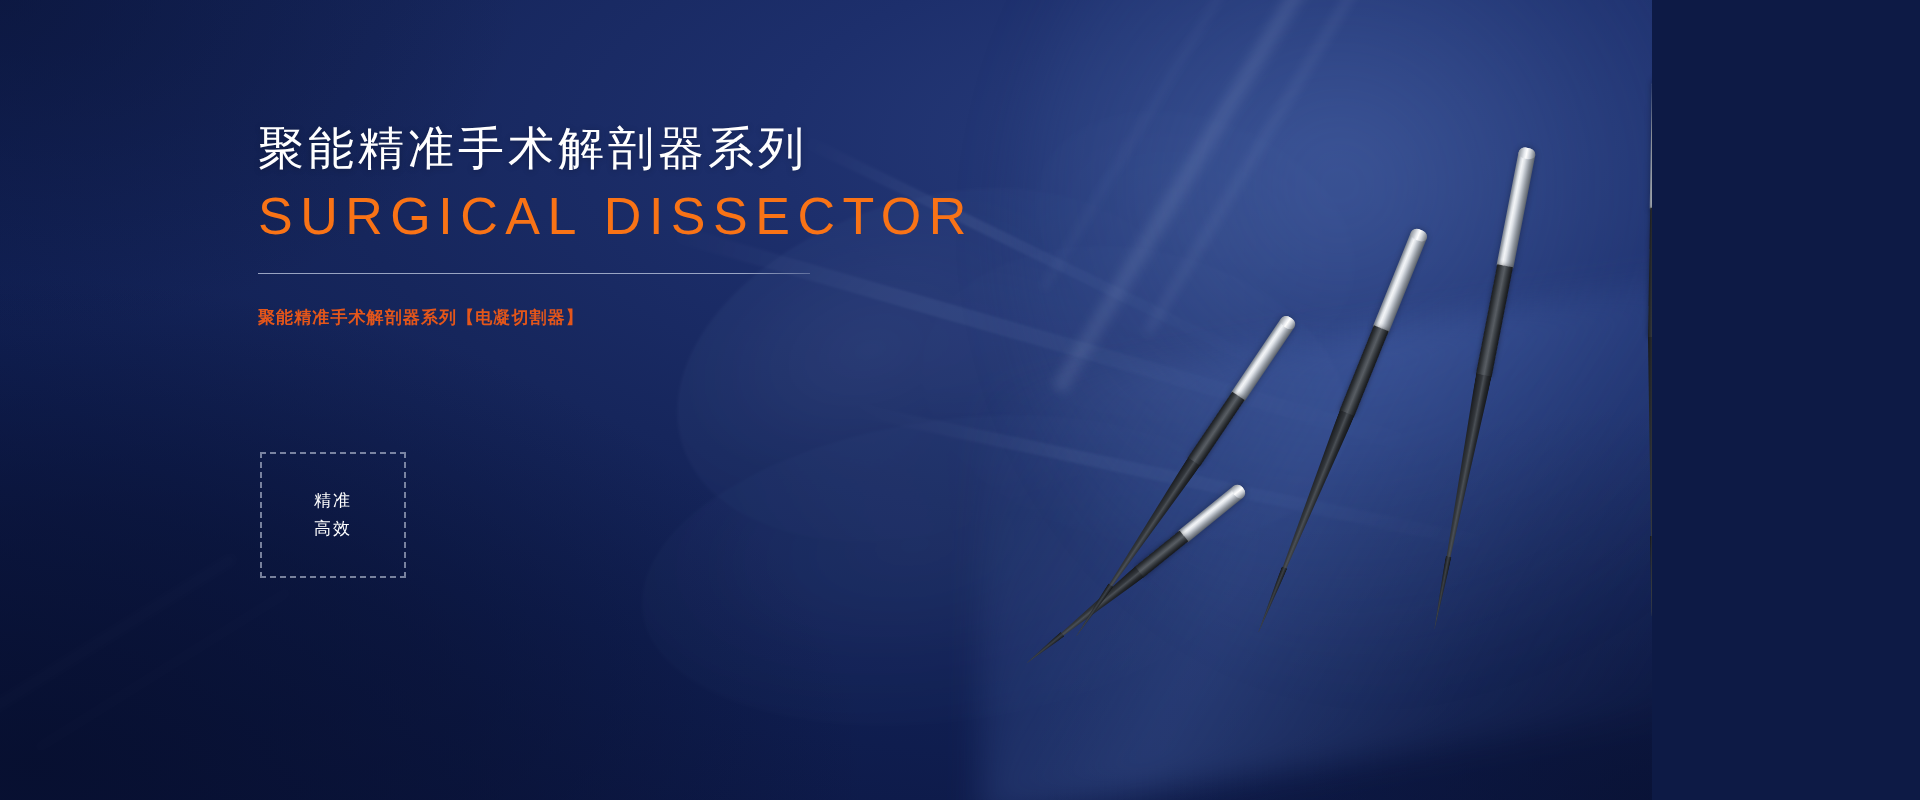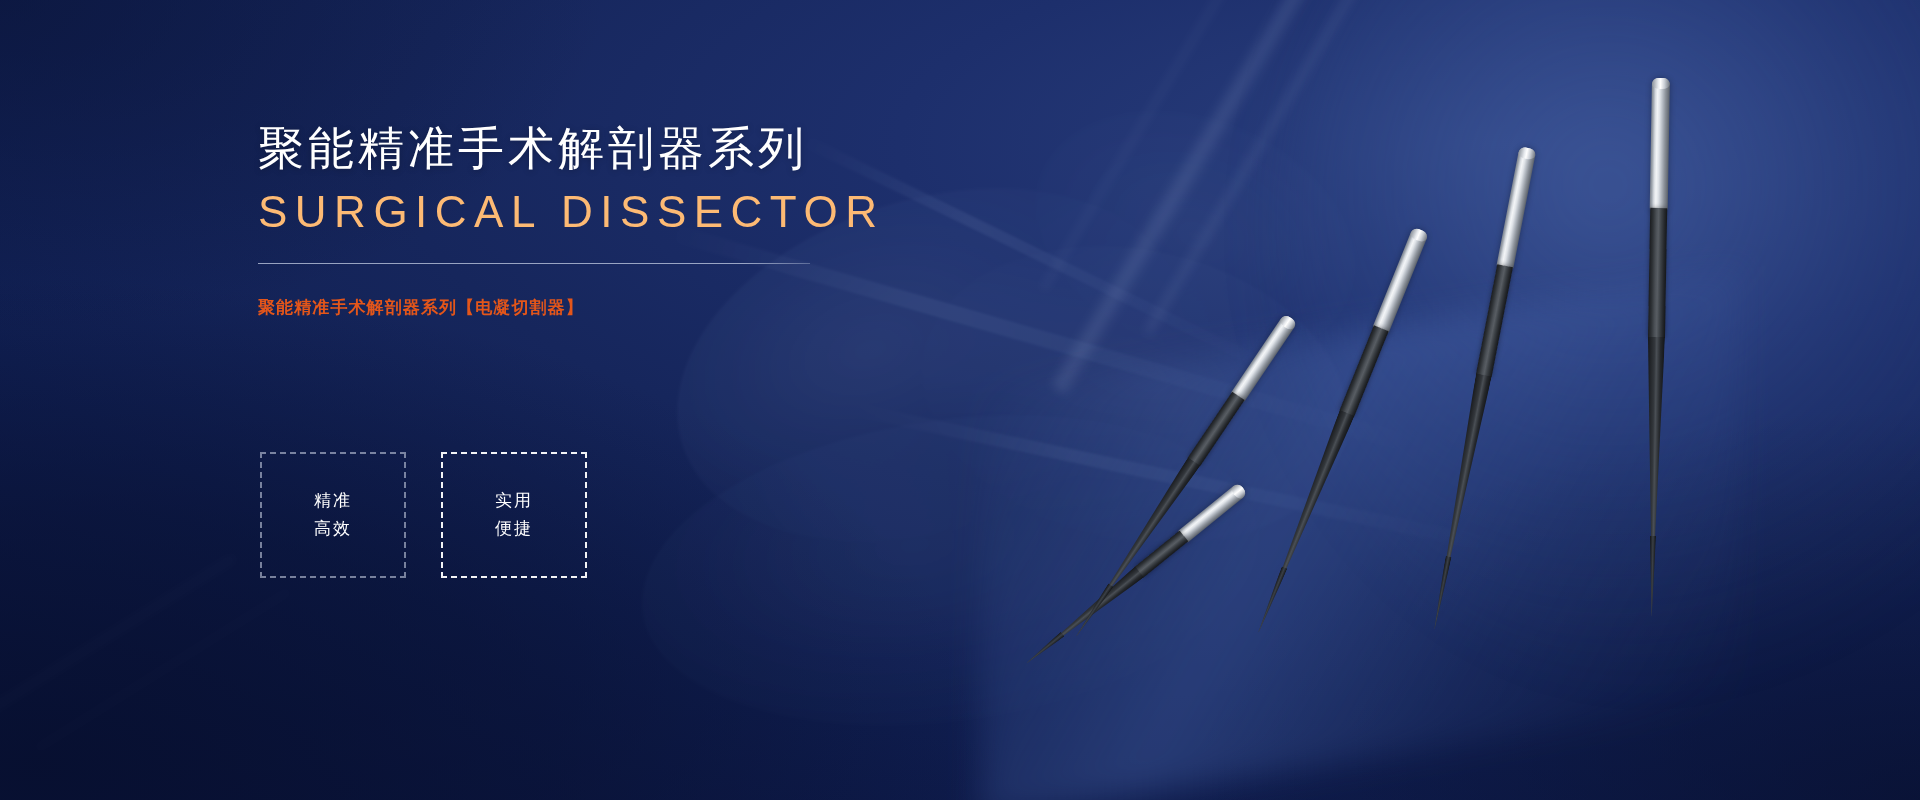--- a/index.html
+++ b/index.html
@@ -6,21 +6,21 @@
   * { margin:0; padding:0; box-sizing:border-box; }
   html, body {
     width:1920px; height:800px;
     overflow:hidden;
     background:#0d1a45;
     font-family:"Liberation Sans","DejaVu Sans",sans-serif;
   }
 
   .banner{
     position:relative;
-    width:1920px; height:800px;
+    width:1652px; height:800px;
     overflow:hidden;
     background:#142560;
   }
 
   
   .bg-base{
     position:absolute; inset:0;
     background:
       radial-gradient(120% 100% at 78% 18%, #2a3f7e 0%, #1d2f6c 26%, #16265c 48%, #101f52 70%, #0c1743 100%),
       linear-gradient(160deg, #17265e 0%, #14225a 40%, #0e1b4c 75%, #0b1540 100%);
@@ -96,23 +96,23 @@
     font-size:46px;
     letter-spacing:4px;
     color:#ffffff;
     font-weight:400;
     line-height:1.25;
     white-space:nowrap;
     text-shadow:0 1px 6px rgba(0,0,0,0.25);
   }
   .title-en{
     margin-top:8px;
-    font-size:44px;
+    font-size:52px;
     letter-spacing:7.5px;
-    color:#fdba74;
+    color:#f97316;
     font-weight:300;
     line-height:1.18;
     white-space:nowrap;
   }
   .divider{
     margin-top:26px;
     width:552px; height:1px;
     background:linear-gradient(90deg, rgba(196,206,228,0.75) 0%, rgba(196,206,228,0.75) 88%, rgba(196,206,228,0.35) 100%);
   }
   .subtitle{
@@ -258,19 +258,15 @@
     <div class="title-en">SURGICAL DISSECTOR</div>
     <div class="divider"></div>
     <div class="subtitle">聚能精准手术解剖器系列【电凝切割器】</div>
   </div>
 
   <div class="features">
     <div class="feature">
       <span class="ln">精准</span>
       <span class="ln">高效</span>
     </div>
-    <div class="feature bright">
-      <span class="ln">实用</span>
-      <span class="ln">便捷</span>
-    </div>
   </div>
 
 </div>
 
 </body></html>

